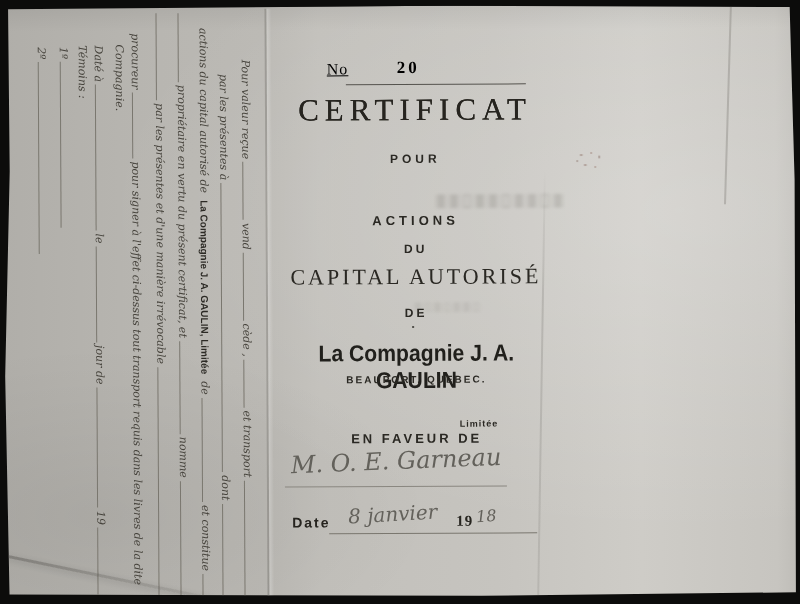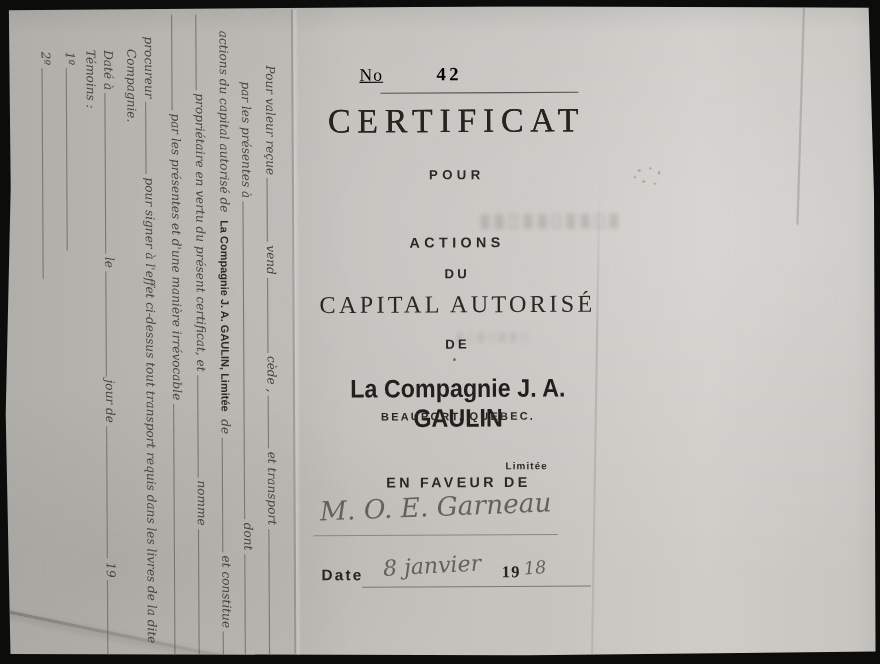--- a/index.html
+++ b/index.html
@@ -159,21 +159,21 @@
     <div class="fold-right"></div>
     <div class="crease-bl"></div>
     <div class="crease-tr"></div>
 
     <div class="ghost abs" style="left:298px;top:188px;width:266px;height:26px;">▮▯▮▮▯▮▮▯▮▮</div>
     <div class="ghost ghost2 abs" style="left:300px;top:298px;width:180px;height:20px;">▯▮▮▯▮▯▮</div>
 
     <div class="stamp"></div>
 
     <span class="abs no-label" style="left:328px;top:60px;text-decoration:underline;">No</span>
-    <span class="abs no-value" style="left:398px;top:58px;">42</span>
+    <span class="abs no-value" style="left:398px;top:58px;">20</span>
     <div class="rule" style="left:347px;top:84px;width:180px;"></div>
 
     <div class="abs ctr title" style="top:92px;">CERTIFICAT</div>
 
     <div class="abs ctr small-bold" style="top:152px;font-size:12px;letter-spacing:4px;">POUR</div>
 
     <div class="abs ctr small-bold" style="top:213px;font-size:13px;letter-spacing:4px;">ACTIONS</div>
 
     <div class="abs ctr small-bold" style="top:242px;font-size:12px;letter-spacing:3px;">DU</div>
 

